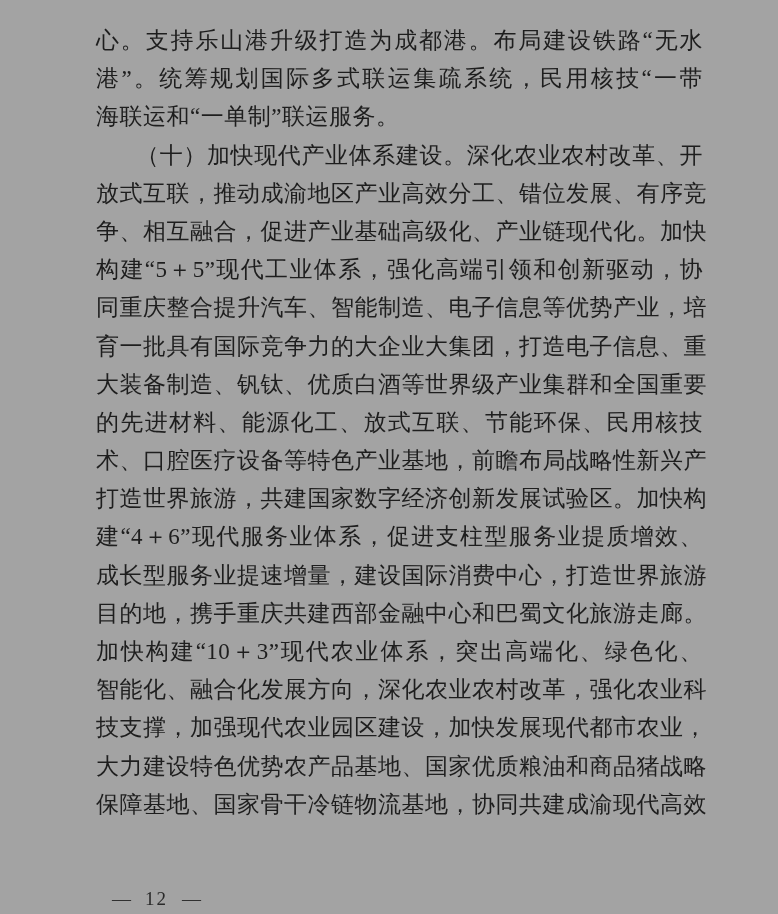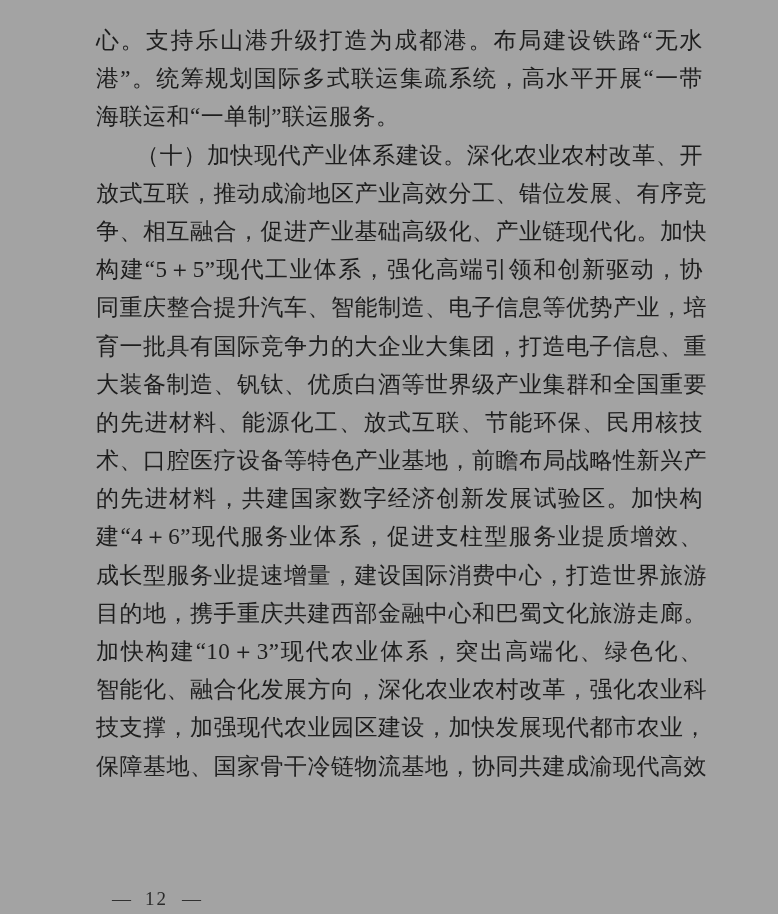--- a/index.html
+++ b/index.html
@@ -50,38 +50,39 @@
   .footer .num { letter-spacing: 2px; text-align: right; }
 </style>
 </head>
 <body>
 
 <div class="page">
 
   <div class="text-block">
 
   <div class="line justify">心。支持乐山港升级打造为成都港。布局建设铁路“无水</div>
-      <div class="line justify">港”。统筹规划国际多式联运集疏系统，高水平开展“一带</div>
+      <div class="line justify">港”。统筹规划国际多式联运集疏系统，民用核技“一带</div>
       <div class="line short">海联运和“一单制”联运服务。</div>
       <div class="line justify indent">（十）加快现代产业体系建设。深化农业农村改革、开</div>
       <div class="line justify">放式互联，推动成渝地区产业高效分工、错位发展、有序竞</div>
       <div class="line justify">争、相互融合，促进产业基础高级化、产业链现代化。加快</div>
       <div class="line justify">构建“5＋5”现代工业体系，强化高端引领和创新驱动，协</div>
       <div class="line justify">同重庆整合提升汽车、智能制造、电子信息等优势产业，培</div>
       <div class="line justify">育一批具有国际竞争力的大企业大集团，打造电子信息、重</div>
       <div class="line justify">大装备制造、钒钛、优质白酒等世界级产业集群和全国重要</div>
       <div class="line justify">的先进材料、能源化工、放式互联、节能环保、民用核技</div>
       <div class="line justify">术、口腔医疗设备等特色产业基地，前瞻布局战略性新兴产</div>
-      <div class="line justify">的先进材料，共建国家数字经济创新发展试验区。加快构</div>
+      <div class="line justify">打造世界旅游，共建国家数字经济创新发展试验区。加快构</div>
       <div class="line justify">建“4＋6”现代服务业体系，促进支柱型服务业提质增效、</div>
       <div class="line justify">成长型服务业提速增量，建设国际消费中心，打造世界旅游</div>
       <div class="line justify">目的地，携手重庆共建西部金融中心和巴蜀文化旅游走廊。</div>
       <div class="line justify">加快构建“10＋3”现代农业体系，突出高端化、绿色化、</div>
       <div class="line justify">智能化、融合化发展方向，深化农业农村改革，强化农业科</div>
       <div class="line justify">技支撑，加强现代农业园区建设，加快发展现代都市农业，</div>
+      <div class="line justify">大力建设特色优势农产品基地、国家优质粮油和商品猪战略</div>
       <div class="line justify">保障基地、国家骨干冷链物流基地，协同共建成渝现代高效</div>
     </div>
 
   <div class="footer">
     <span class="dash">—</span>
     <span class="num">12</span>
     <span class="dash">—</span>
   </div>
 
 </div>

